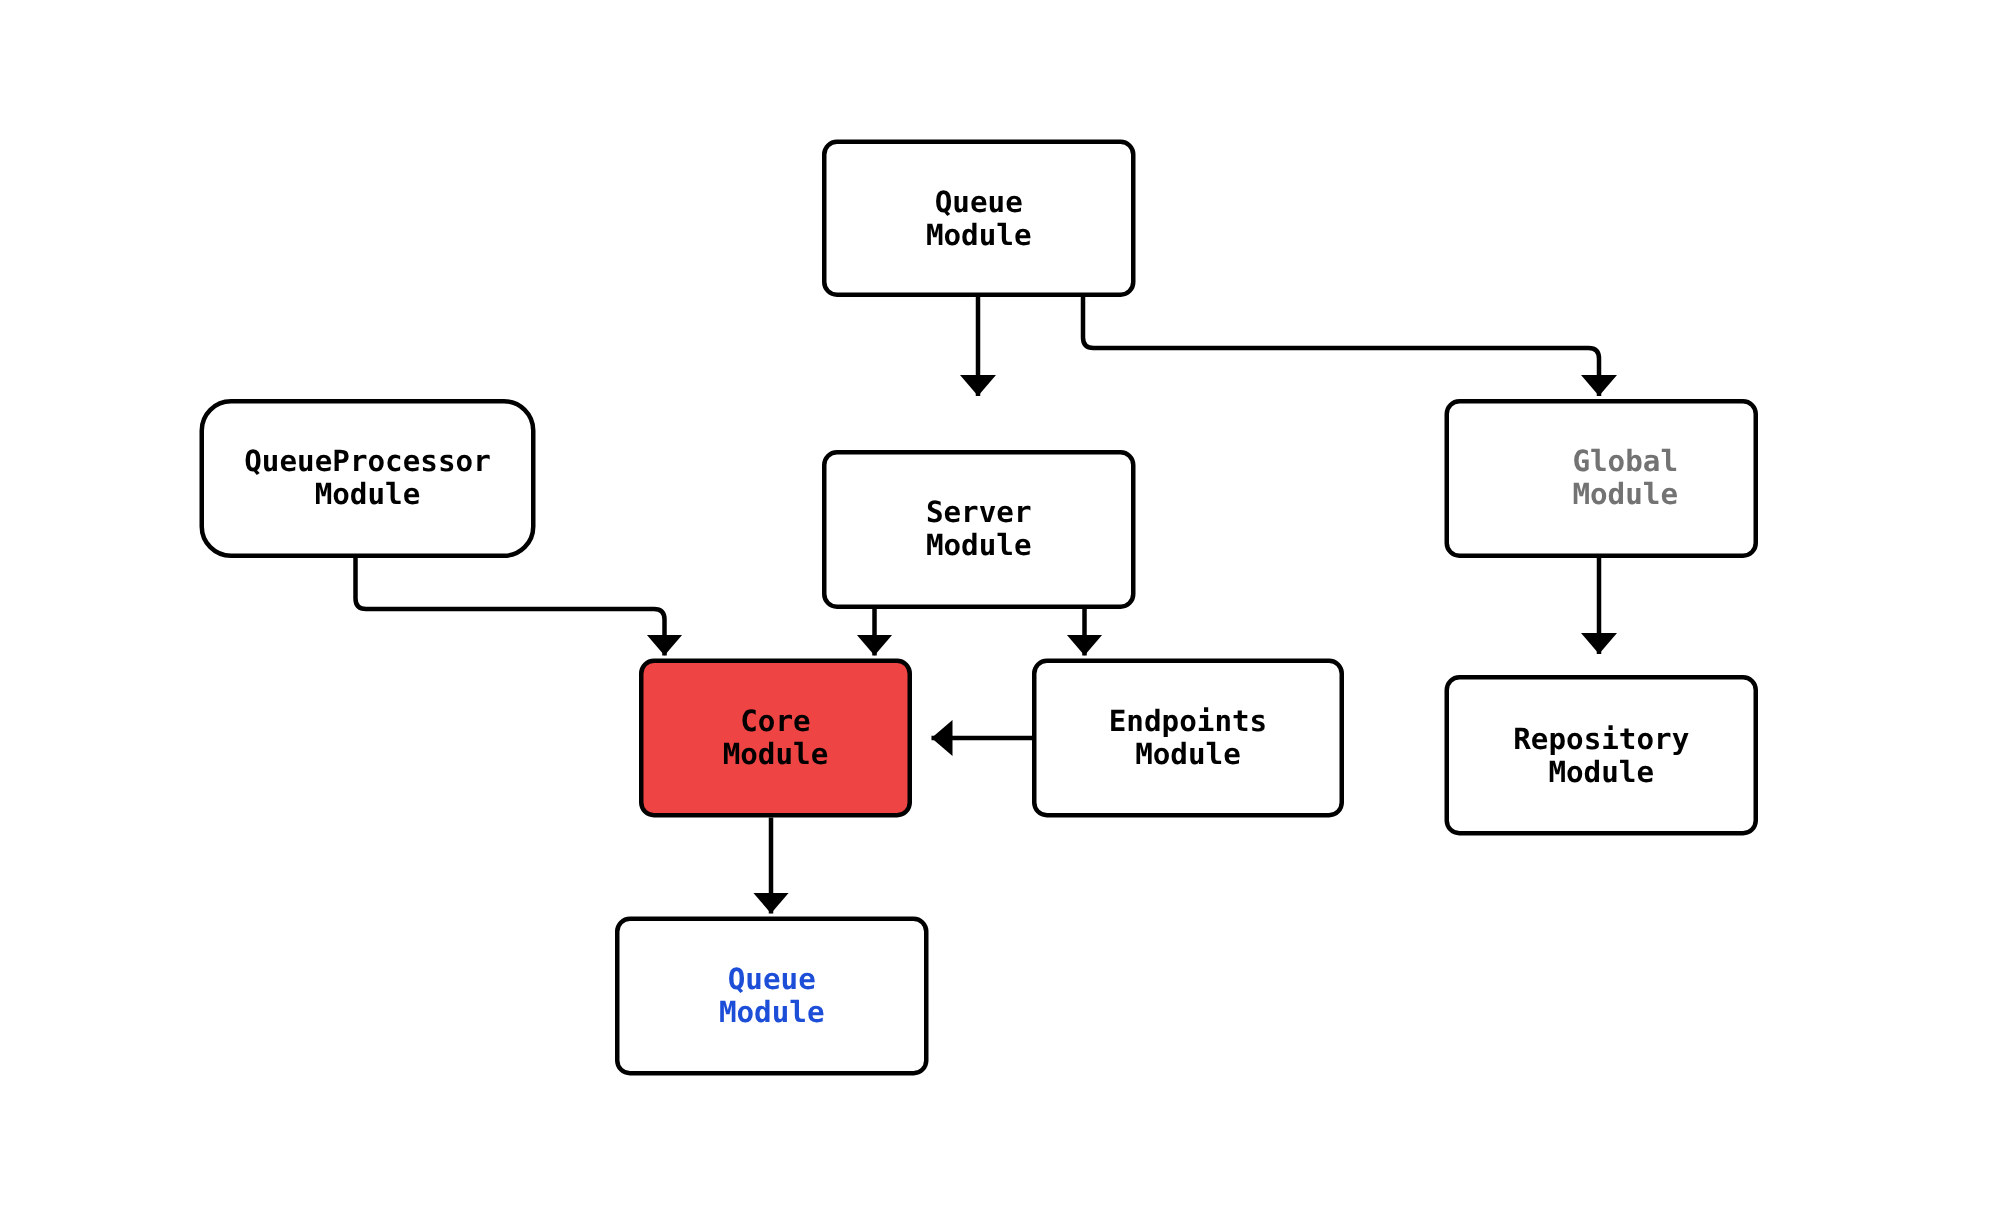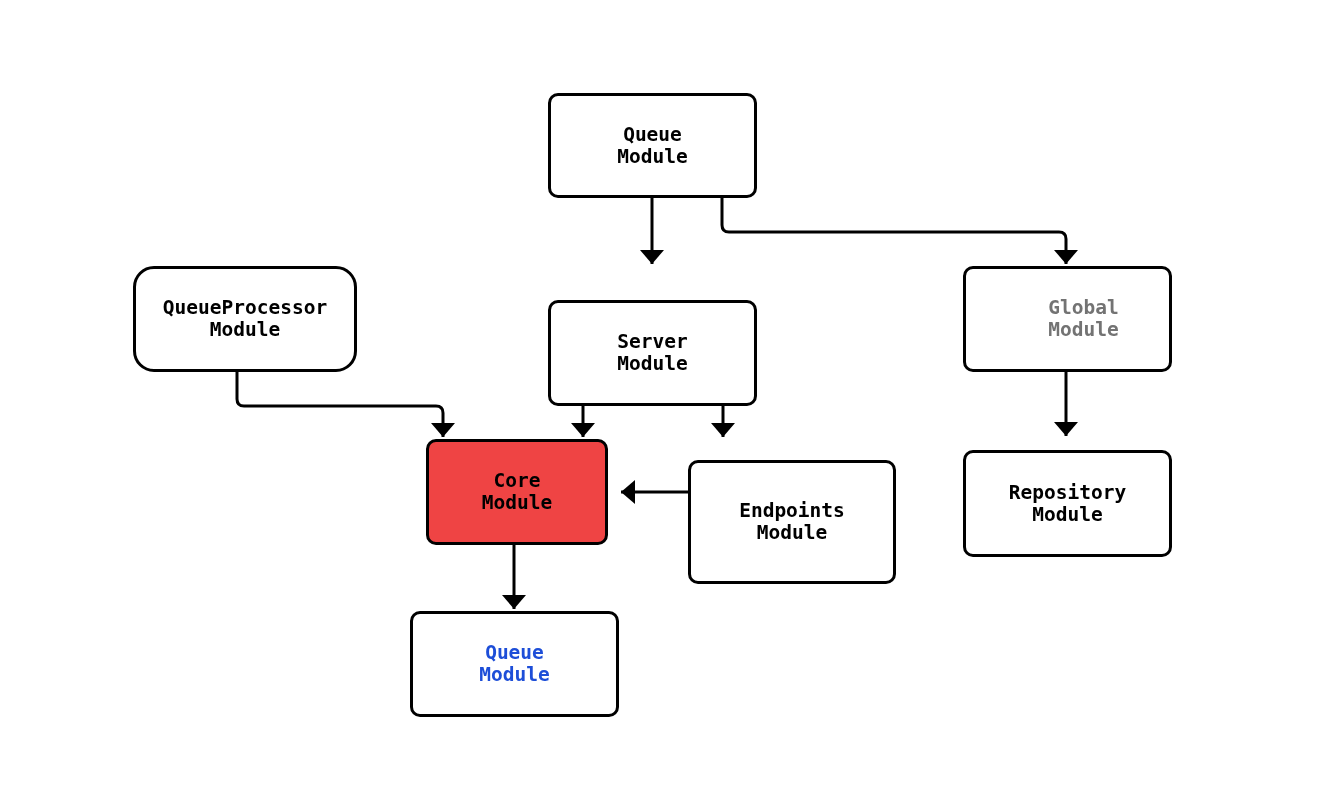--- a/index.html
+++ b/index.html
@@ -82,21 +82,21 @@
 Module</div>
       </div>
       <div class="node" style="left: 963px; top: 266px; width: 209px; height: 106px; border-color: rgb(0, 0, 0); background: rgb(255, 255, 255);">
         <div class="node-label" style="color: #737373; margin-left: 32px;">Global
 Module</div>
       </div>
       <div class="node" style="left: 410px; top: 439px; width: 182px; height: 106px; border-color: rgb(0, 0, 0); background: #ef4444; margin-left: 16px;">
         <div class="node-label" style="color: rgb(0, 0, 0);">Core
 Module</div>
       </div>
-      <div class="node" style="left: 688px; top: 460px; width: 208px; height: 124px; border-color: rgb(0, 0, 0); background: rgb(255, 255, 255);">
+      <div class="node" style="left: 688px; top: 439px; width: 208px; height: 106px; border-color: rgb(0, 0, 0); background: rgb(255, 255, 255);">
         <div class="node-label" style="color: rgb(0, 0, 0);">Endpoints
 Module</div>
       </div>
       <div class="node" style="left: 963px; top: 438px; width: 209px; height: 107px; border-color: rgb(0, 0, 0); background: rgb(255, 255, 255); margin-top: 12px;">
         <div class="node-label" style="color: rgb(0, 0, 0);">Repository
 Module</div>
       </div>
       <div class="node" style="left: 410px; top: 611px; width: 209px; height: 106px; border-color: rgb(0, 0, 0); background: rgb(255, 255, 255);">
         <div class="node-label" style="color: #1d4ed8;">Queue
 Module</div>

